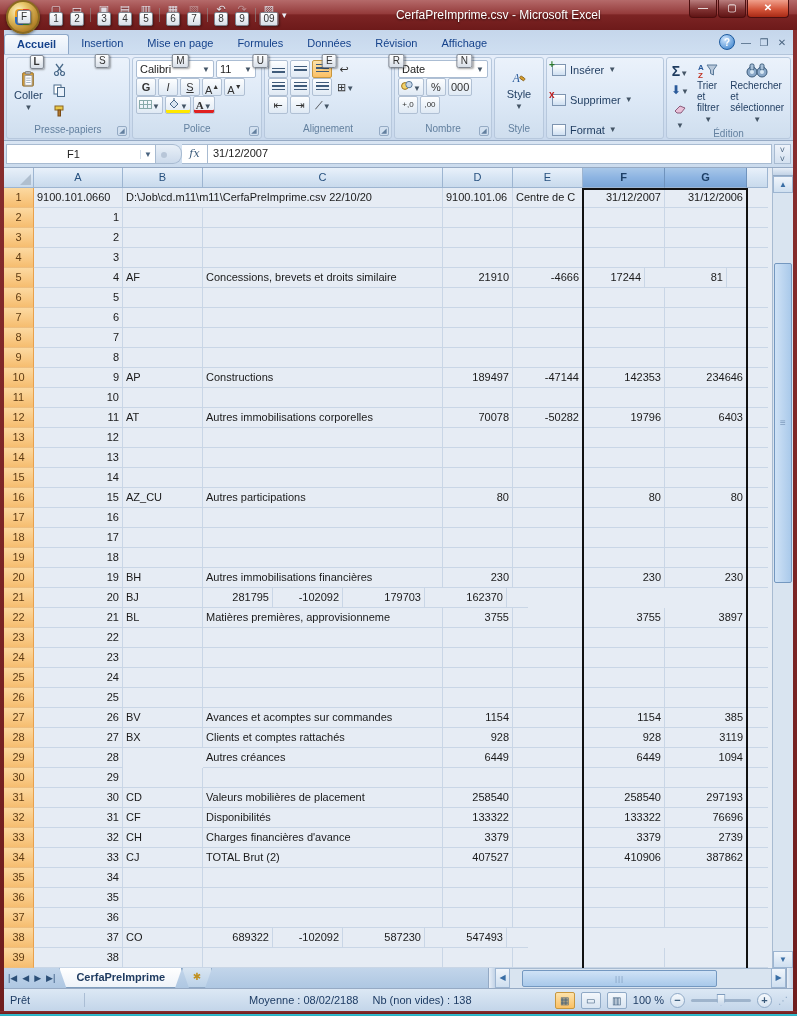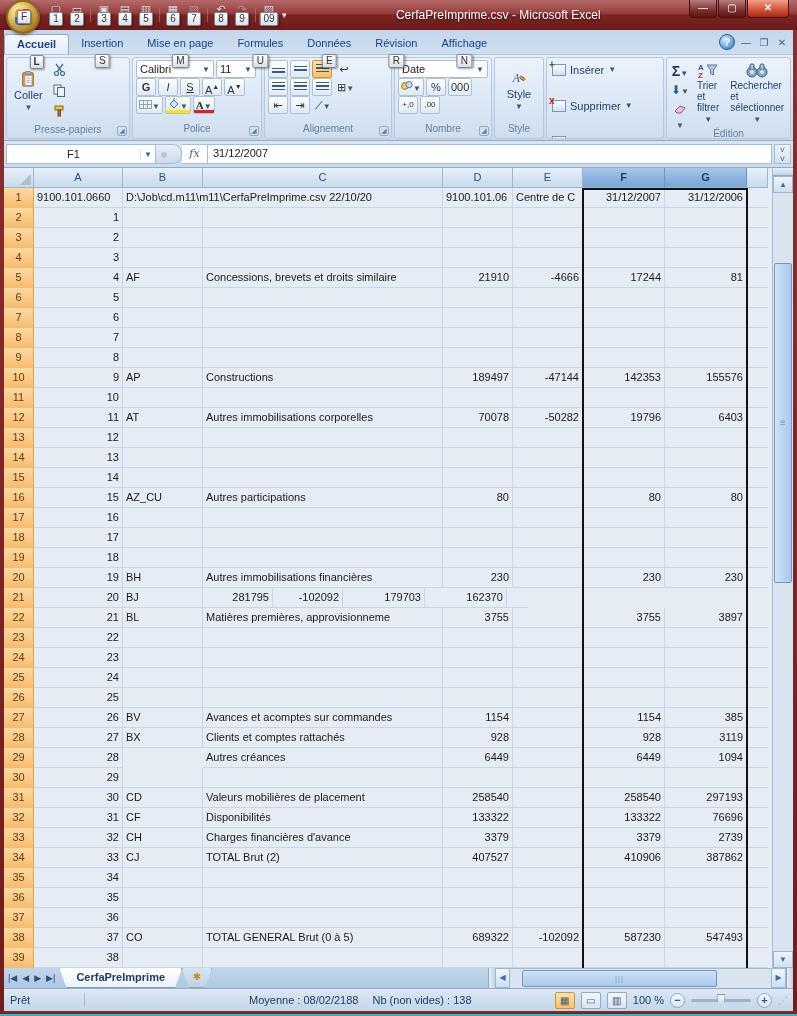--- a/index.html
+++ b/index.html
@@ -398,21 +398,21 @@
             <span class="dd">▼</span>
           </div>
         </div>
         <div class="grp-label">
           <span>Style</span>
         </div>
       </div>
 
       <div class="grp" style="width:118px">
         <div class="grp-body">
-          <div class="fcol" style="gap:17px">
+          <div class="fcol" style="gap:11px">
             <div class="cells-item">
               <span class="cell-ico ins"></span>
               <span>Insérer</span>
                 <span class="dd">▼</span>
             </div>
             <div class="cells-item">
               <span class="cell-ico del"></span>
               <span>Supprimer</span>
                 <span class="dd">▼</span>
             </div>
@@ -536,21 +536,21 @@
             <div class="gcell" style="width: 82px;"></div>
             <div class="gcell sliver" style="width: 21px;"></div>
           </div>
           <div class="grow">
             <div class="rowh">5</div>
             <div class="gcell num" style="width: 89px;">4</div>
             <div class="gcell" style="width: 80px;">AF</div>
             <div class="gcell" style="width: 240px;">Concessions, brevets et droits similaire</div>
             <div class="gcell num" style="width: 70px;">21910</div>
             <div class="gcell num" style="width: 70px;">-4666</div>
-            <div class="gcell num" style="width: 82px;">17244</div>
+            <div class="gcell num" style="width: 62px;">17244</div>
             <div class="gcell num" style="width: 82px;">81</div>
             <div class="gcell sliver" style="width: 21px;"></div>
           </div>
           <div class="grow">
             <div class="rowh">6</div>
             <div class="gcell num" style="width: 89px;">5</div>
             <div class="gcell" style="width: 80px;"></div>
             <div class="gcell" style="width: 240px;"></div>
             <div class="gcell" style="width: 70px;"></div>
             <div class="gcell" style="width: 70px;"></div>
@@ -592,21 +592,21 @@
             <div class="gcell sliver" style="width: 21px;"></div>
           </div>
           <div class="grow">
             <div class="rowh">10</div>
             <div class="gcell num" style="width: 89px;">9</div>
             <div class="gcell" style="width: 80px;">AP</div>
             <div class="gcell" style="width: 240px;">Constructions</div>
             <div class="gcell num" style="width: 70px;">189497</div>
             <div class="gcell num" style="width: 70px;">-47144</div>
             <div class="gcell num" style="width: 82px;">142353</div>
-            <div class="gcell num" style="width: 82px;">155576</div>
+            <div class="gcell num" style="width: 82px;">234646</div>
             <div class="gcell sliver" style="width: 21px;"></div>
           </div>
           <div class="grow">
             <div class="rowh">11</div>
             <div class="gcell num" style="width: 89px;">10</div>
             <div class="gcell" style="width: 80px;"></div>
             <div class="gcell" style="width: 240px;"></div>
             <div class="gcell" style="width: 70px;"></div>
             <div class="gcell" style="width: 70px;"></div>
             <div class="gcell" style="width: 82px;"></div>
@@ -895,21 +895,20 @@
             <div class="gcell" style="width: 70px;"></div>
             <div class="gcell" style="width: 70px;"></div>
             <div class="gcell" style="width: 82px;"></div>
             <div class="gcell" style="width: 82px;"></div>
             <div class="gcell sliver" style="width: 21px;"></div>
           </div>
           <div class="grow">
             <div class="rowh">38</div>
             <div class="gcell num" style="width: 89px;">37</div>
             <div class="gcell" style="width: 80px;">CO</div>
-            <div class="gcell" style="width: 240px;">TOTAL GENERAL Brut (0 à 5)</div>
             <div class="gcell num" style="width: 70px;">689322</div>
             <div class="gcell num" style="width: 70px;">-102092</div>
             <div class="gcell num" style="width: 82px;">587230</div>
             <div class="gcell num" style="width: 82px;">547493</div>
             <div class="gcell sliver" style="width: 21px;"></div>
           </div>
           <div class="grow">
             <div class="rowh">39</div>
             <div class="gcell num" style="width: 89px;">38</div>
             <div class="gcell" style="width: 80px;"></div>

